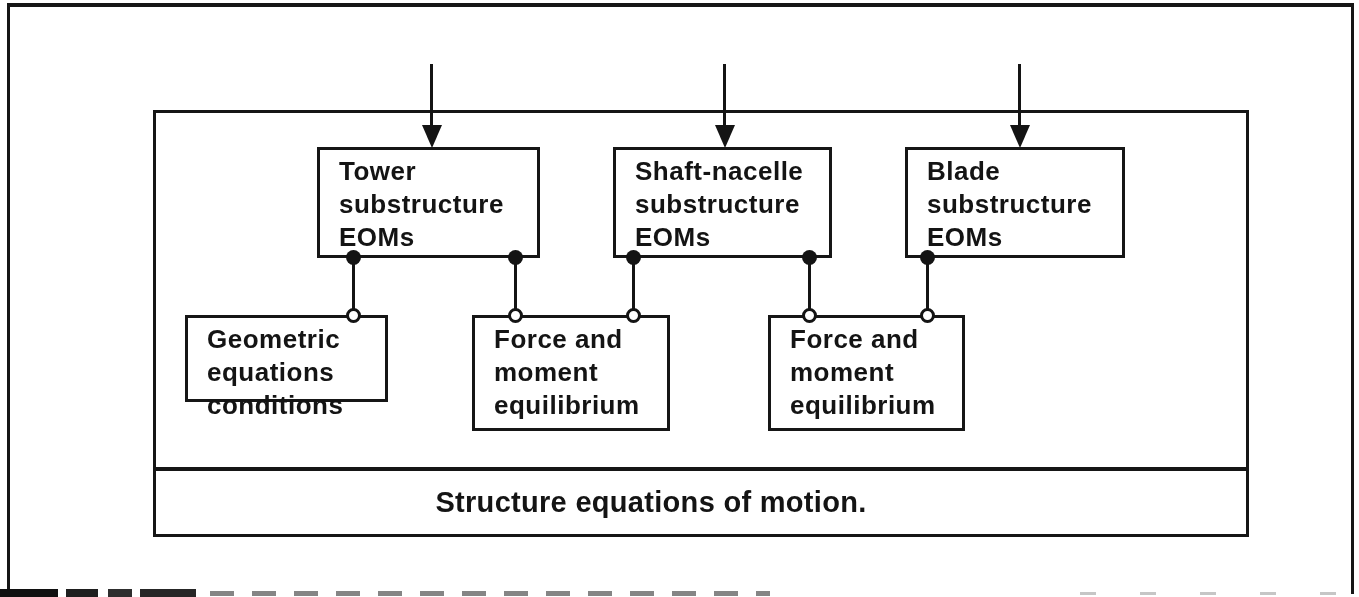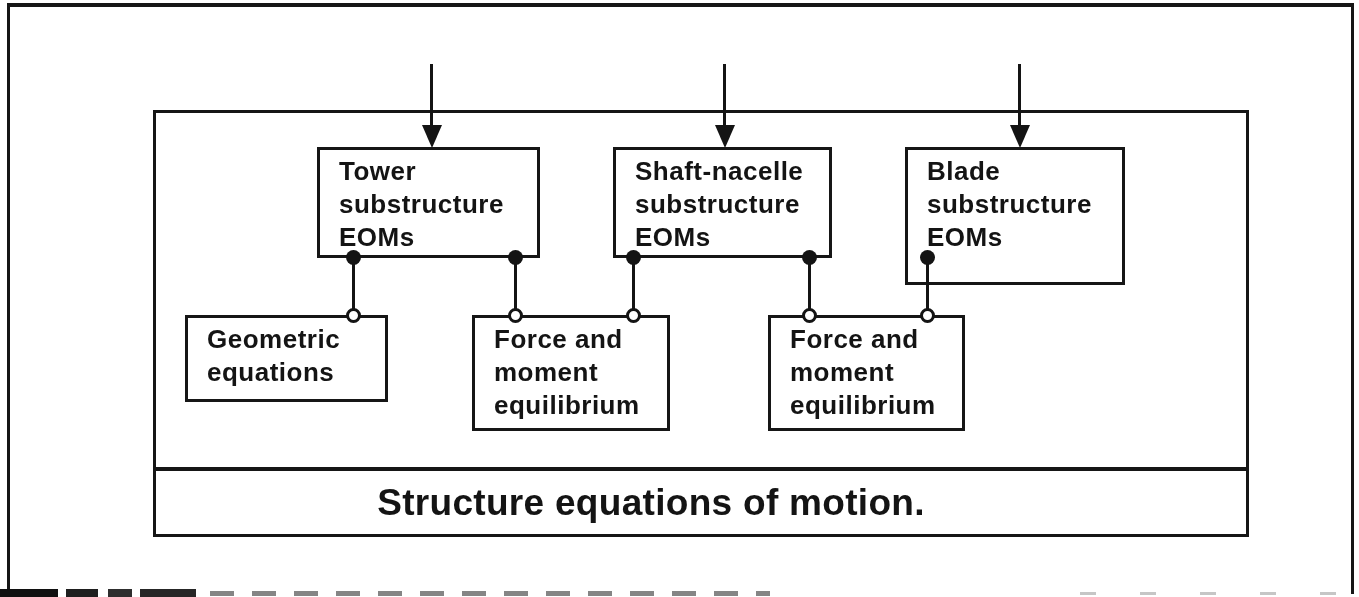--- a/index.html
+++ b/index.html
@@ -40,33 +40,33 @@
   .container {
     position:absolute; left:153px; top:110px; width:1096px; height:427px;
     border:3px solid #161616; box-sizing:border-box; background:transparent;
   }
   .separator { position:absolute; left:0; right:0; top:354px; height:4px; background:#161616; }
   .footer-bar {
     position:absolute; left:0; right:0; top:358px; bottom:0;
     display:flex; align-items:center; justify-content:center;
   }
   .footer-text {
-    font-size:37px; font-weight:bold; letter-spacing:0.3px;
+    font-size:29px; font-weight:bold; letter-spacing:0.3px;
     transform:translateX(-50px); white-space:nowrap;
   }
 
   
   .box {
     position:absolute; border:3px solid #161616; box-sizing:border-box; background:#ffffff;
     padding:5px 4px 0 19px; font-size:26px; font-weight:bold; line-height:33px;
     letter-spacing:0.5px; z-index:1;
   }
   .box-tower     { left:317px; top:147px; width:223px; height:111px; }
   .box-shaft     { left:613px; top:147px; width:219px; height:111px; }
-  .box-blade     { left:905px; top:147px; width:220px; height:138px; }
+  .box-blade     { left:905px; top:147px; width:220px; height:111px; }
   .box-geometric { left:185px; top:315px; width:203px; height:87px; }
   .box-force1    { left:472px; top:315px; width:198px; height:116px; }
   .box-force2    { left:768px; top:315px; width:197px; height:116px; }
 
   
   .arrow-stem { position:absolute; top:64px; height:70px; width:3px; background:#141414; }
   .arrow-head {
     position:absolute; top:125px; width:0; height:0;
     border-left:10px solid transparent; border-right:10px solid transparent;
     border-top:23px solid #141414;
@@ -152,20 +152,21 @@
   </div>
   <div class="box box-blade">
     <div class="bl">Blade</div>
     <div class="bl">substructure</div>
     <div class="bl">EOMs</div>
   </div>
 
   <div class="box box-geometric">
     <div class="bl">Geometric</div>
     <div class="bl">equations</div>
+    <div class="bl">conditions</div>
   </div>
   <div class="box box-force1">
     <div class="bl">Force and</div>
     <div class="bl">moment</div>
     <div class="bl">equilibrium</div>
   </div>
   <div class="box box-force2">
     <div class="bl">Force and</div>
     <div class="bl">moment</div>
     <div class="bl">equilibrium</div>

